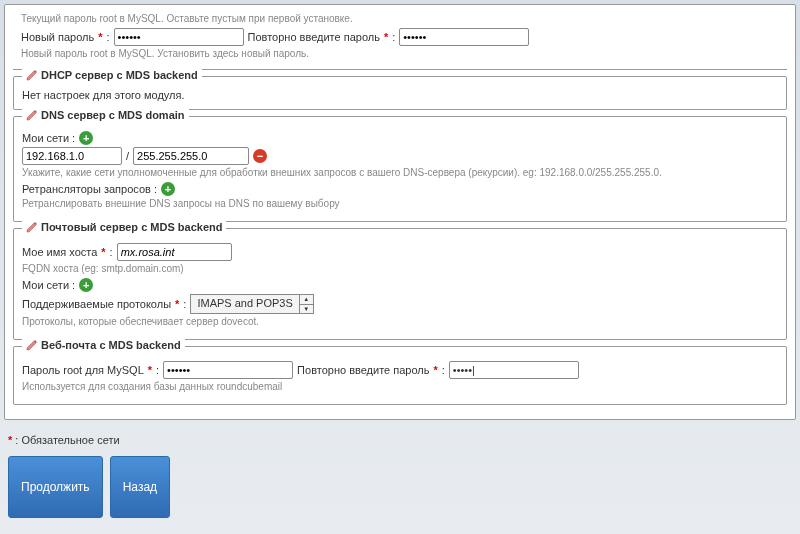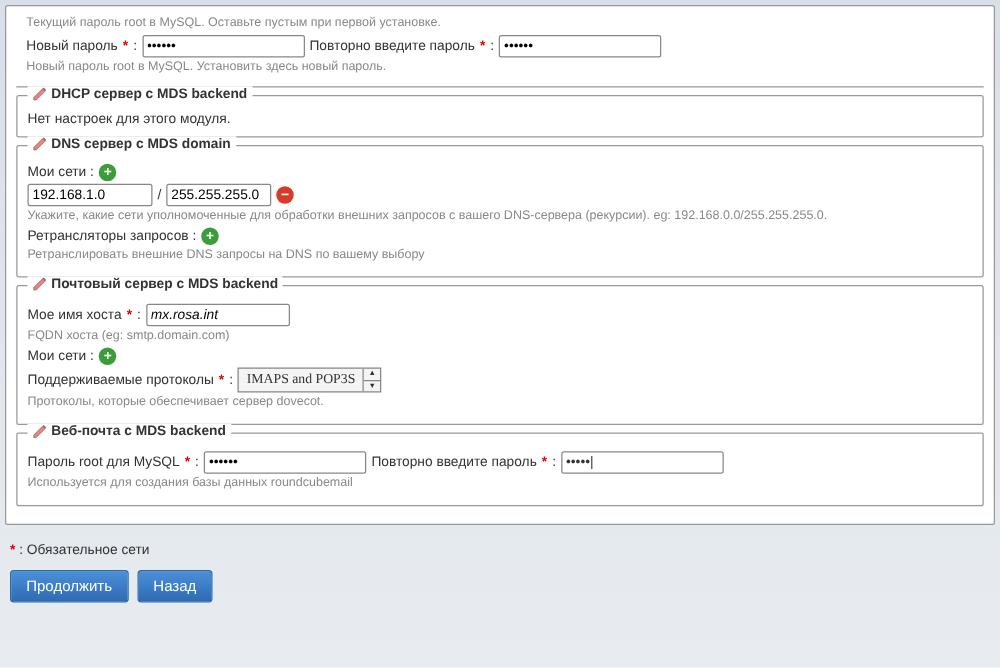--- a/index.html
+++ b/index.html
@@ -66,21 +66,21 @@
   input[type="text"], input[type="password"] {
     border: 1px solid #888;
     border-radius: 2px;
     padding: 1px 3px;
     font-size: 11px;
     height: 18px;
     background: #fff;
   }
   .btn {
     display: inline-block;
-    padding: 5px 12px;
+    padding: 23px 12px;
     border-radius: 3px;
     border: 1px solid #2a6aa8;
     background: linear-gradient(to bottom, #4a90d9, #2f6bb3);
     color: #fff;
     font-size: 12px;
     cursor: pointer;
     margin-right: 4px;
   }
   .icon-edit {
     display: inline-block;
@@ -113,21 +113,20 @@
     font-size: 11px;
     line-height: 1;
     cursor: pointer;
   }
   .select-wrap {
     border: 1px solid #888;
     background: #f4f4f4;
     display: inline-flex;
     align-items: stretch;
     height: 20px;
-    font-family: Liberation Serif, serif;
   }
   .select-wrap .sel-val {
     padding: 2px 6px;
     font-size: 11px;
   }
   .select-wrap .sel-btns {
     border-left: 1px solid #888;
     display: flex;
     flex-direction: column;
     width: 14px;
@@ -189,21 +188,21 @@
       </span>
       <span>DNS сервер с MDS domain</span>
     </div>
     <div class="row" style="padding-top:6px">
       <label>Мои сети :</label>
       <span class="icon-add">+</span>
     </div>
     <div class="row">
       <input type="text" style="width: 100px;" value="192.168.1.0">
       <span>/</span>
-      <input type="text" style="width: 84px;" value="255.255.255.0">
+      <input type="text" style="width: 116px;" value="255.255.255.0">
       <span class="icon-remove">−</span>
     </div>
     <div class="hint">Укажите, какие сети уполномоченные для обработки внешних запросов с вашего DNS-сервера (рекурсии). eg: 192.168.0.0/255.255.255.0.</div>
     <div class="row">
       <label>Ретрансляторы запросов :</label>
       <span class="icon-add">+</span>
     </div>
     <div class="hint">Ретранслировать внешние DNS запросы на DNS по вашему выбору</div>
   </div>
 

